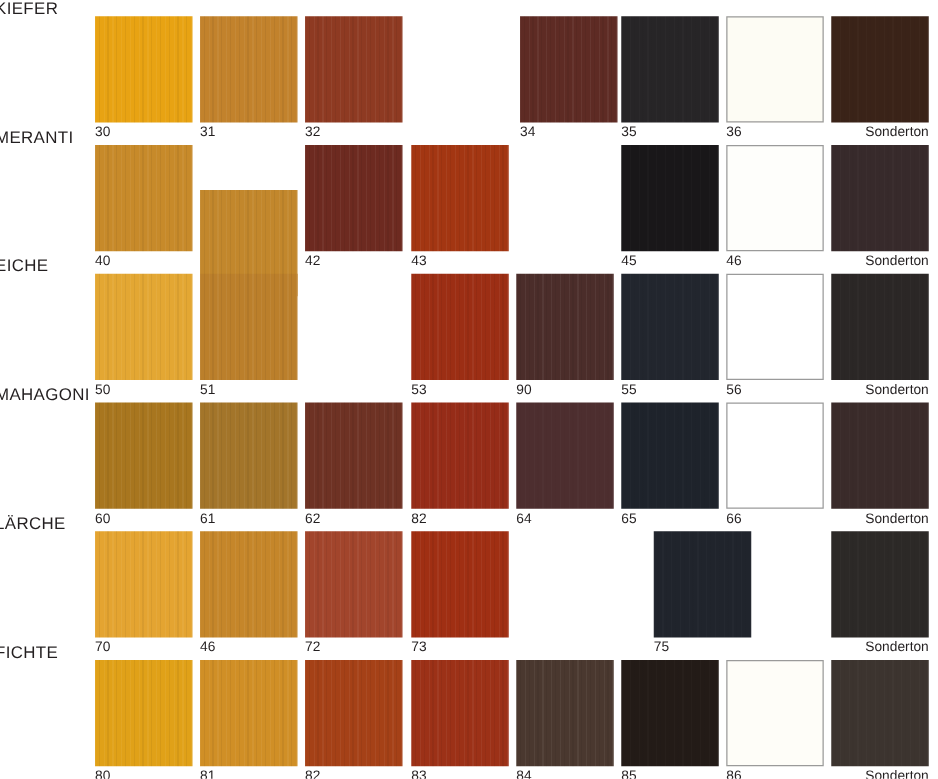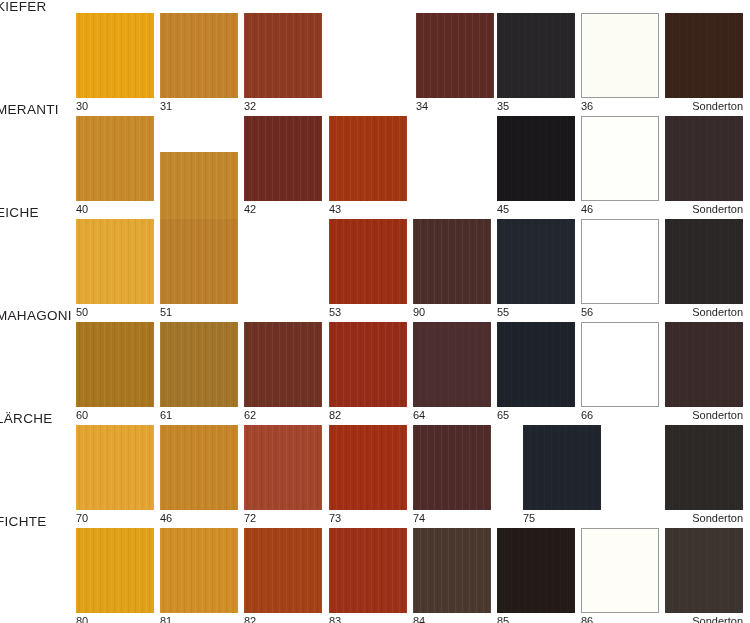--- a/index.html
+++ b/index.html
@@ -260,24 +260,20 @@
           <div class="cell-label">46</div>
         </div>
         <div class="cell" style="left: 168px;">
           <div class="chip" style="background: rgb(162, 69, 44);"></div>
           <div class="cell-label">72</div>
         </div>
         <div class="cell" style="left: 253px;">
           <div class="chip" style="background: rgb(160, 47, 19);"></div>
           <div class="cell-label">73</div>
         </div>
-        <div class="cell" style="left: 337px;">
-          <div class="chip" style="background: rgb(78, 43, 40);"></div>
-          <div class="cell-label">74</div>
-        </div>
         <div class="cell" style="left: 421px; margin-left: 26px;">
           <div class="chip flat" style="background: rgb(32, 36, 44);"></div>
           <div class="cell-label">75</div>
         </div>
         <div class="cell" style="left: 589px;">
           <div class="chip flat" style="background: rgb(44, 41, 39);"></div>
           <div class="cell-label right">Sonderton</div>
         </div>
       </div>
     </div>

